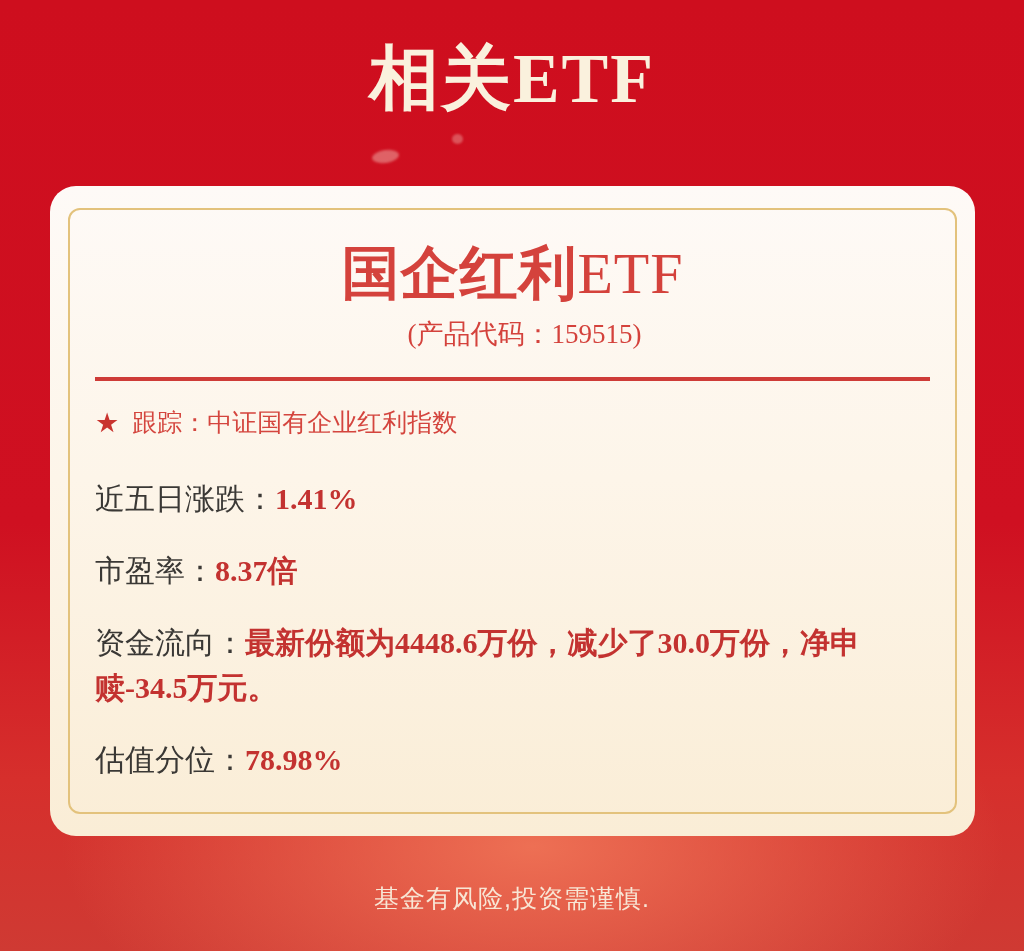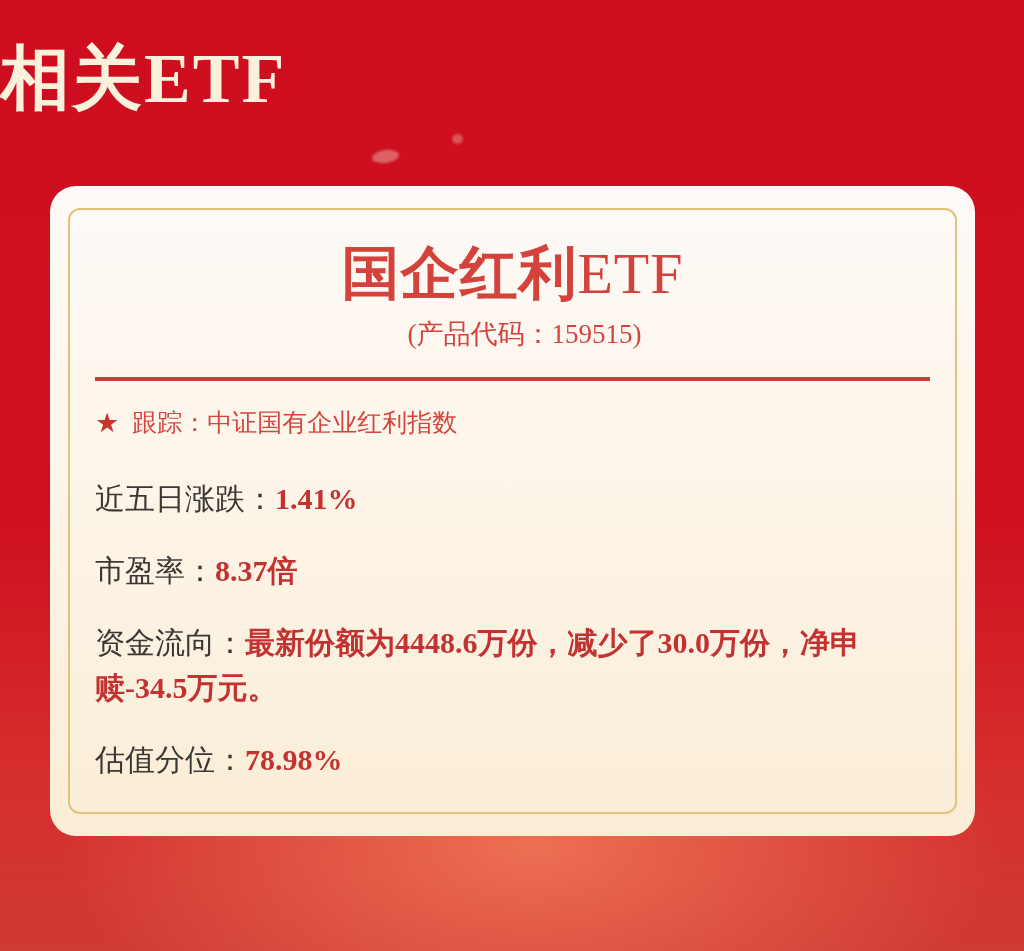--- a/index.html
+++ b/index.html
@@ -12,21 +12,21 @@
     background:
       radial-gradient(ellipse 46% 24% at 52% 89%, rgba(240,118,88,0.90) 0%, rgba(240,118,88,0) 100%),
       linear-gradient(180deg, #ce0e1e 0%, #cf1021 55%, #d62f2c 82%, #cf3a33 100%);
   }
 
   
   .page-title {
     position: absolute;
     top: 36px; left: 0; right: 0;
     margin: 0;
-    text-align: left;
+    text-align: center;
     color: #faf1dd;
     font-size: 70px;
     line-height: 84px;
     letter-spacing: 2px;
     font-weight: 900;
   }
   .t-cn { font-family: "Liberation Sans", sans-serif; }
   .t-en { font-family: "Liberation Serif", "DejaVu Serif", serif; font-weight: bold; }
 
   
@@ -142,14 +142,15 @@
 
     <p class="metric first"><span class="label">近五日涨跌：</span><span class="value">1.41%</span></p>
 
     <p class="metric"><span class="label">市盈率：</span><span class="value">8.37倍</span></p>
 
     <p class="metric"><span class="label">资金流向：</span><span class="value">最新份额为4448.6万份，减少了30.0万份，净申赎-34.5万元。</span></p>
 
     <p class="metric"><span class="label">估值分位：</span><span class="value">78.98%</span></p>
   </section>
 
+  <div class="footer">基金有风险,投资需谨慎.</div>
 
 </div>
 
 </body></html>

